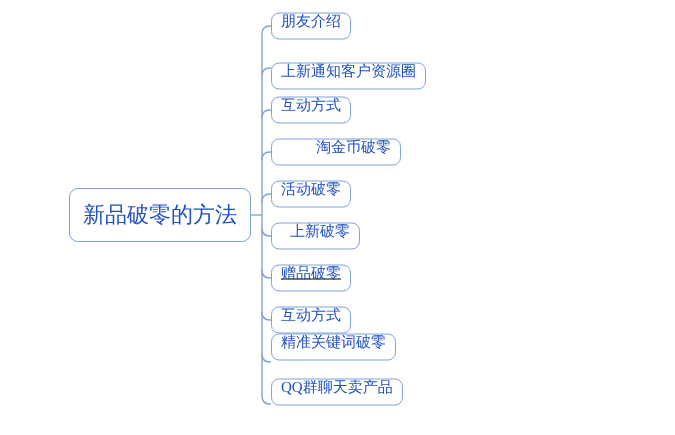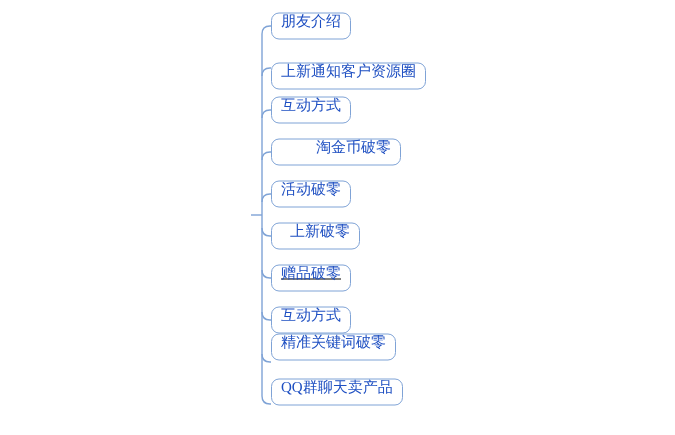--- a/index.html
+++ b/index.html
@@ -76,20 +76,23 @@
       <path d="M 262 118 Q 262 110 270 110 L 271 110" fill="none" stroke="#7fa3d6" stroke-width="1.4"></path>
       <path d="M 262 160 Q 262 152 270 152 L 271 152" fill="none" stroke="#7fa3d6" stroke-width="1.4"></path>
       <path d="M 262 202 Q 262 194 270 194 L 271 194" fill="none" stroke="#7fa3d6" stroke-width="1.4"></path>
       <path d="M 262 228 Q 262 236 270 236 L 271 236" fill="none" stroke="#7fa3d6" stroke-width="1.4"></path>
       <path d="M 262 270 Q 262 278 270 278 L 271 278" fill="none" stroke="#7fa3d6" stroke-width="1.4"></path>
       <path d="M 262 312 Q 262 320 270 320 L 271 320" fill="none" stroke="#7fa3d6" stroke-width="1.4"></path>
       <path d="M 262 354 Q 262 362 270 362 L 271 362" fill="none" stroke="#7fa3d6" stroke-width="1.4"></path>
       <path d="M 262 396 Q 262 404 270 404 L 271 404" fill="none" stroke="#7fa3d6" stroke-width="1.4"></path>
     </svg>
 
+  <div class="root-node">
+    <span class="label">新品破零的方法</span>
+  </div>
 
   <div id="children">
       <div class="child-node" style="top: 26px;">
         <span class="label">朋友介绍</span>
       </div>
       <div class="child-node" style="top: 76px;">
         <span class="label">上新通知客户资源圈</span>
       </div>
       <div class="child-node" style="top: 110px;">
         <span class="label">互动方式</span>

